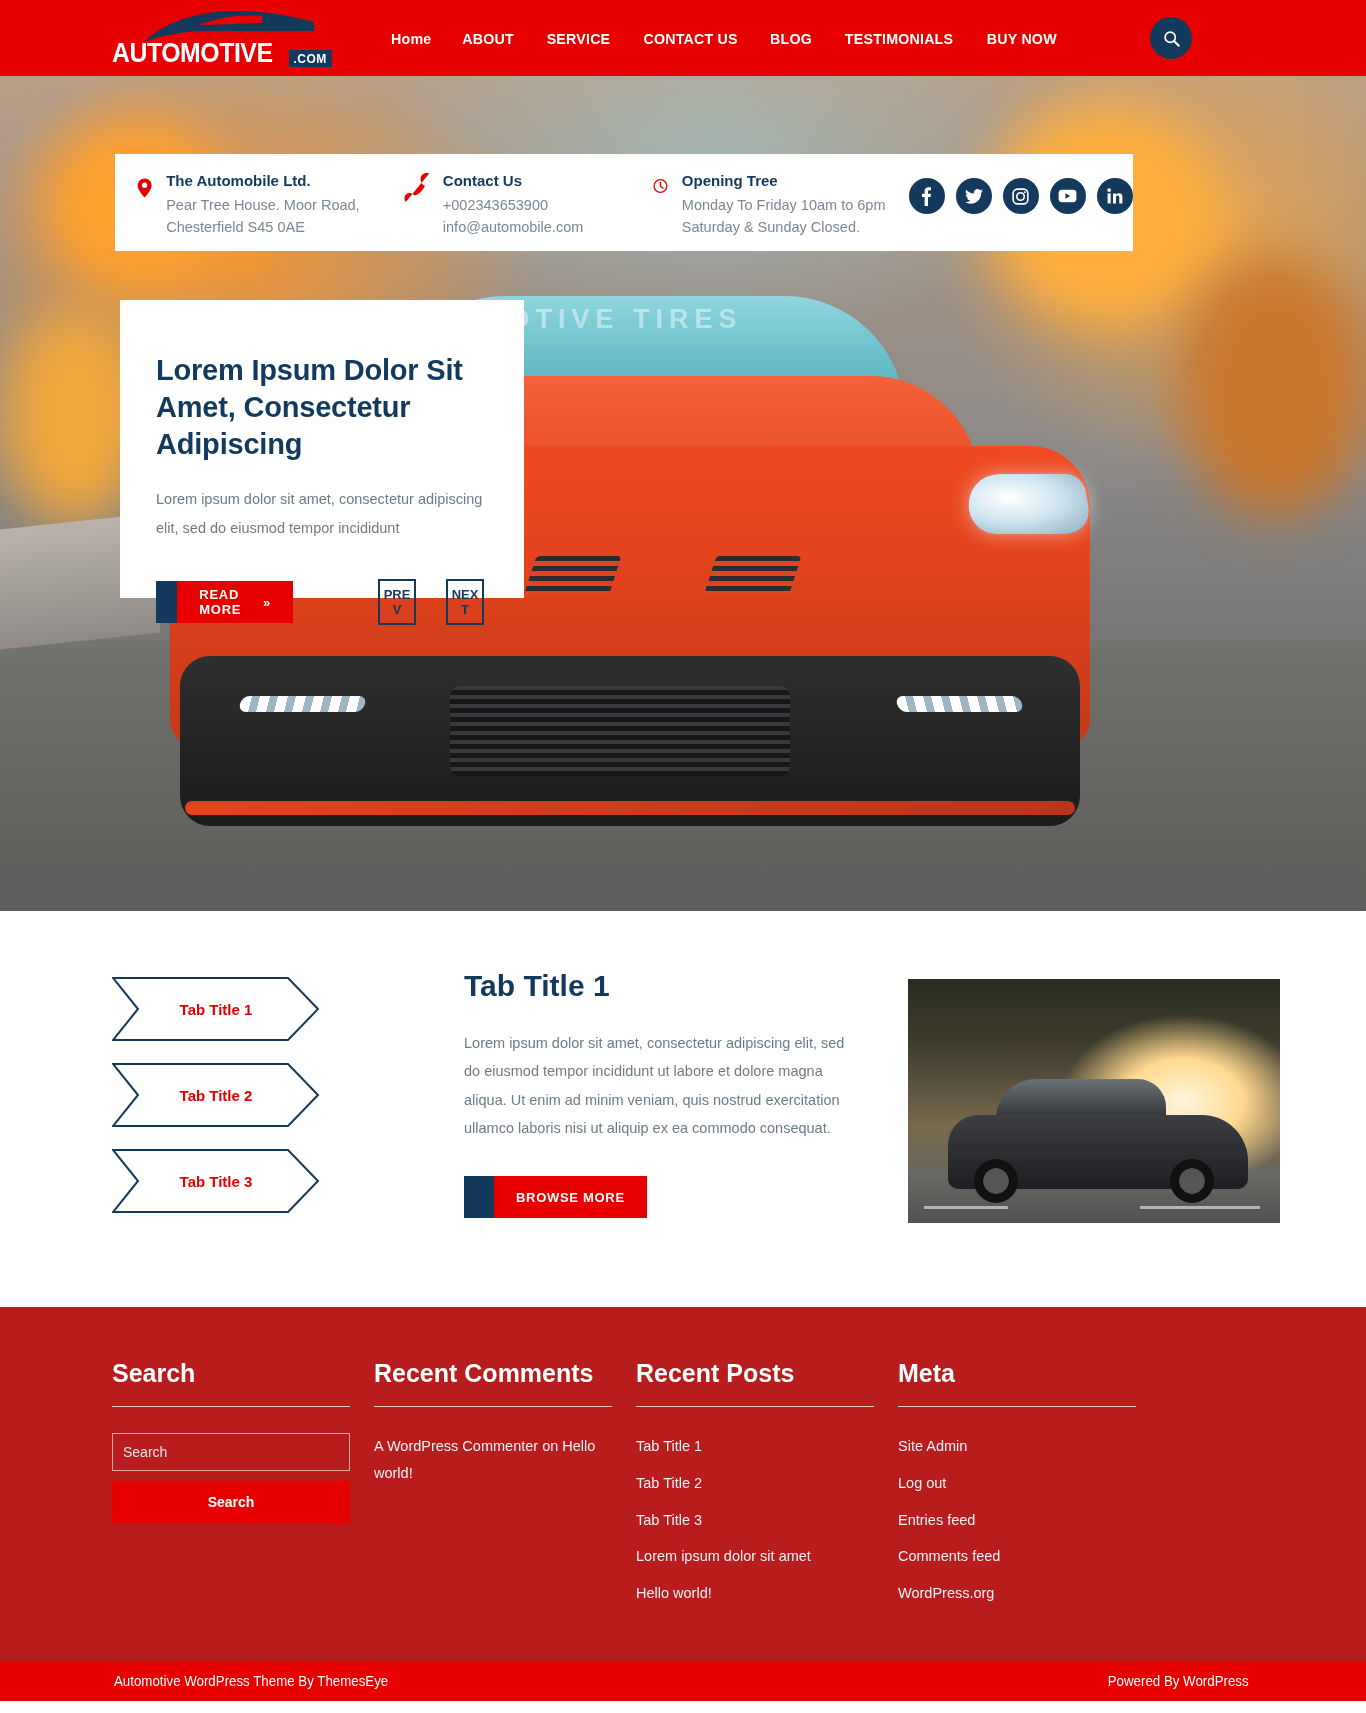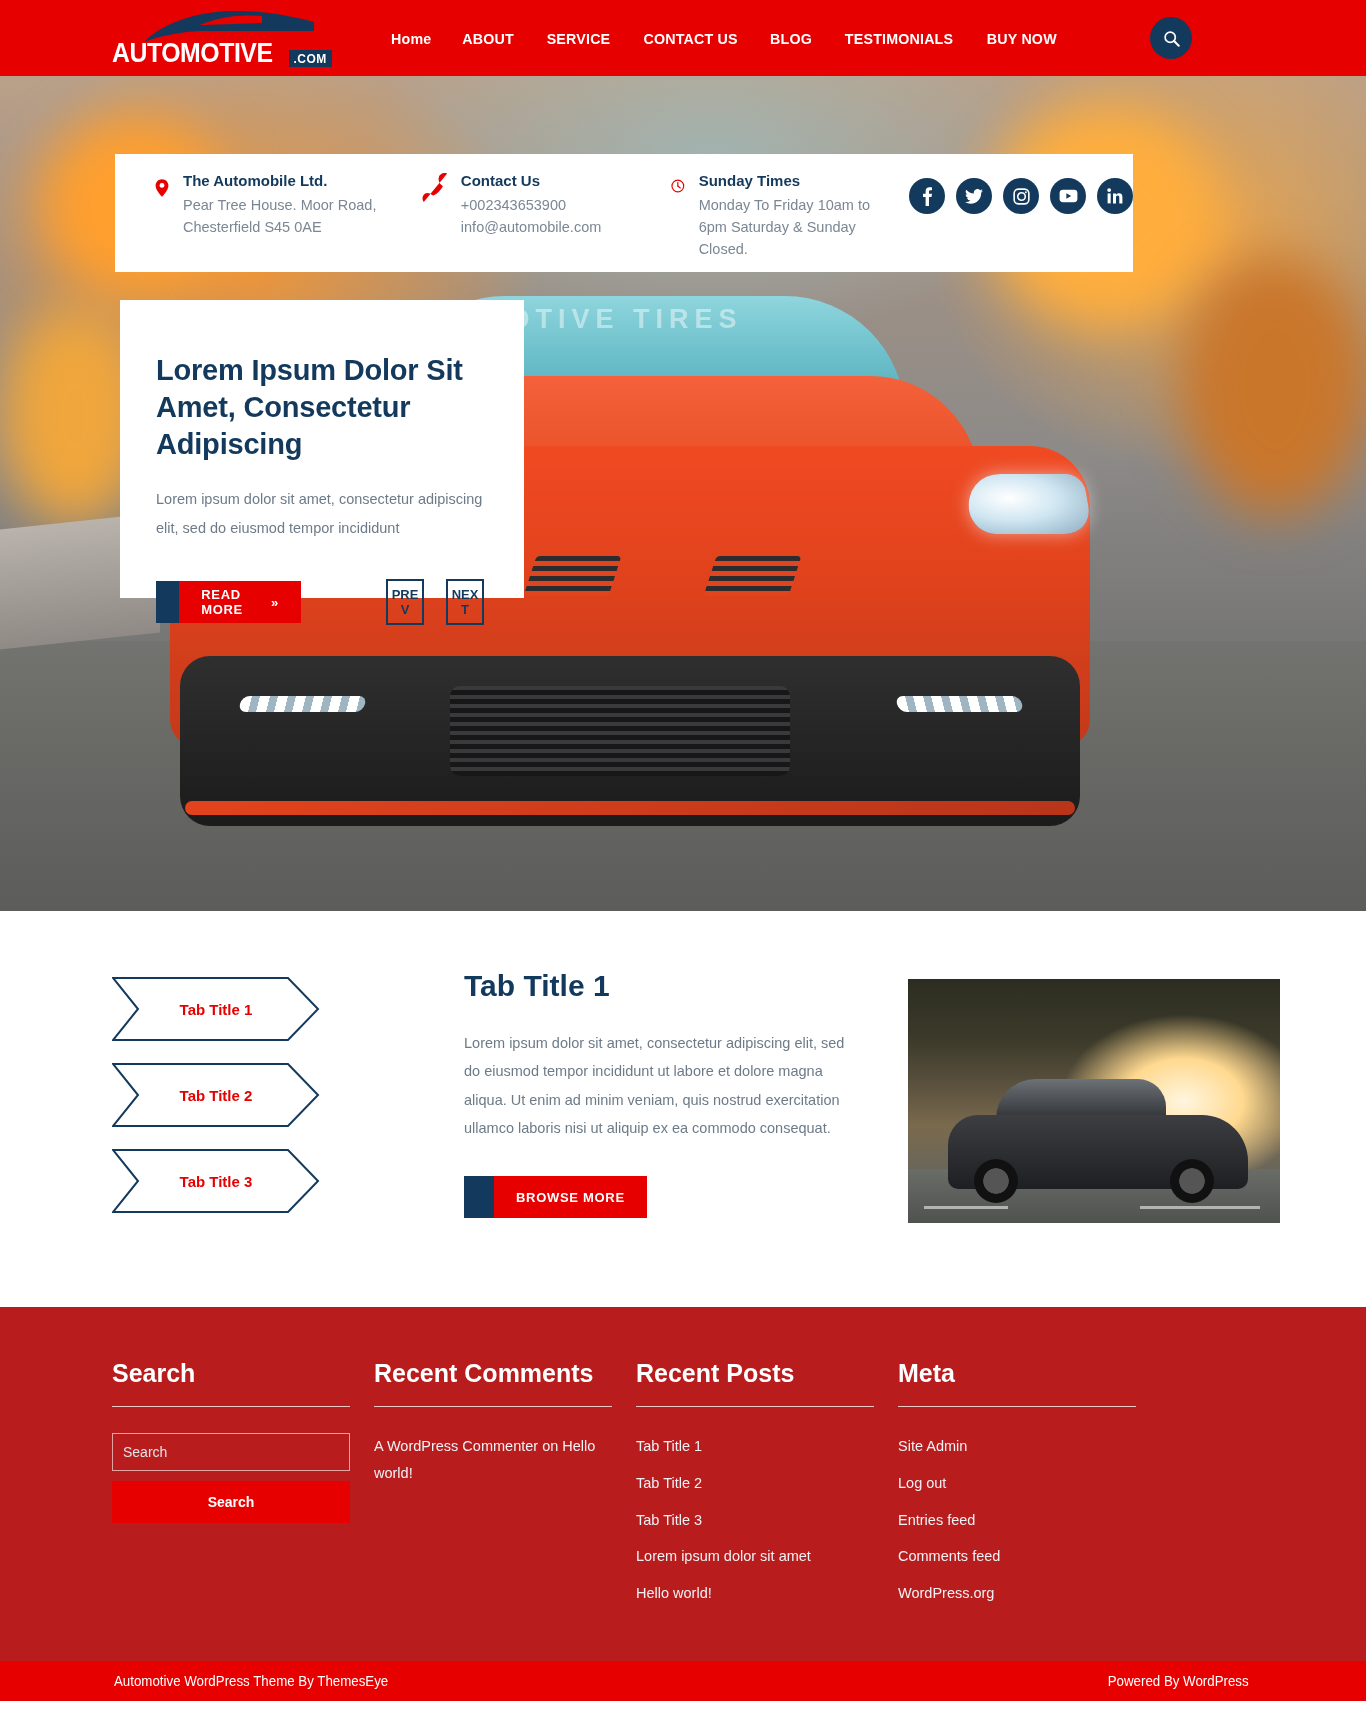--- a/index.html
+++ b/index.html
@@ -232,21 +232,21 @@
   .btn-split .tab { width: 30px; background: #13395c; }
   .btn-split .lab {
     background: #e60000;
     color: #fff;
     font-size: 13px;
     font-weight: 800;
     letter-spacing: 0.7px;
     display: flex; align-items: center;
     padding: 0 22px;
   }
-  .slider-nav { display: flex; gap: 22px; margin-left: 85px; }
+  .slider-nav { display: flex; gap: 30px; margin-left: 85px; }
   .slider-nav button {
     width: 38px; height: 46px;
     border: 2px solid #13395c;
     background: transparent;
     color: #13395c;
     font-size: 13px;
     font-weight: 700;
     line-height: 1.2;
     cursor: pointer;
     padding: 4px 2px;
@@ -261,21 +261,21 @@
     min-height: 94px;
     background: #fff;
     display: flex;
     align-items: flex-start;
     padding: 18px 0 12px 0;
     z-index: 25;
   }
   .cb-item {
     display: flex;
     gap: 14px;
-    padding-left: 40px;
+    padding-left: 22px;
   }
   .cb-item.addr   { width: 270px; }
   .cb-item.phone  { width: 258px; }
   .cb-item.hours  { width: 262px; }
   .cb-title {
     color: #13395c;
     font-weight: 700;
     font-size: 15px;
     margin-bottom: 6px;
   }
@@ -536,21 +536,21 @@
       </div>
     </div>
 
     <div class="cb-item hours">
       <svg width="28" height="28" viewBox="0 0 28 28">
         <circle cx="14" cy="14" r="12" fill="none" stroke="#e60000" stroke-width="2.4"></circle>
         <line x1="14" y1="14" x2="14" y2="7" stroke="#e60000" stroke-width="2.4" stroke-linecap="round"></line>
         <line x1="14" y1="14" x2="19" y2="18" stroke="#e60000" stroke-width="2.4" stroke-linecap="round"></line>
       </svg>
       <div>
-        <div class="cb-title">Sunday Times</div>
+        <div class="cb-title">Opening Tree</div>
         <div class="cb-text">Monday To Friday 10am to 6pm Saturday &amp; Sunday Closed.</div>
       </div>
     </div>
 
     <div class="socials">
       <div class="soc">
         <svg width="9" height="19" viewBox="0 0 9 19">
           <path d="M6 19V10h2.5L9 6.8H6V4.9c0-.9.3-1.6 1.6-1.6H9V.4C8.6.35 7.6.25 6.5.25 4.1.25 2.6 1.7 2.6 4.4v2.4H0V10h2.6v9z" fill="#fff"></path>
         </svg>
       </div>

